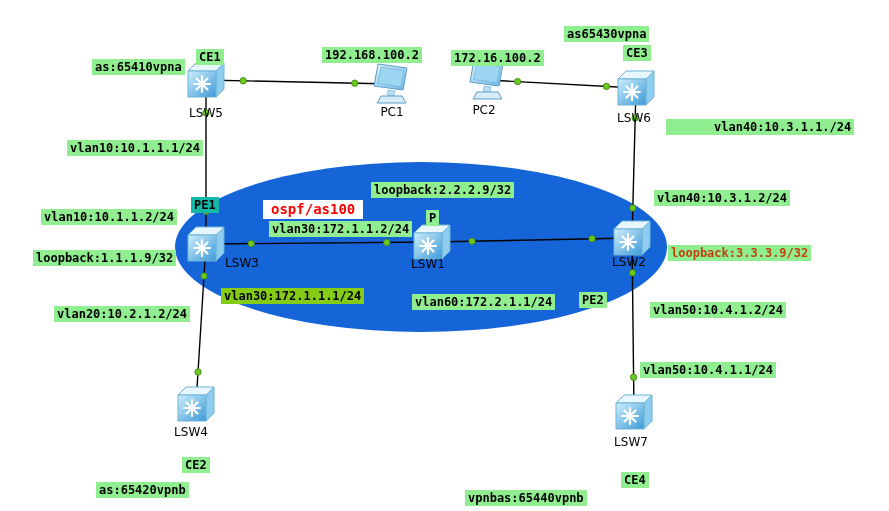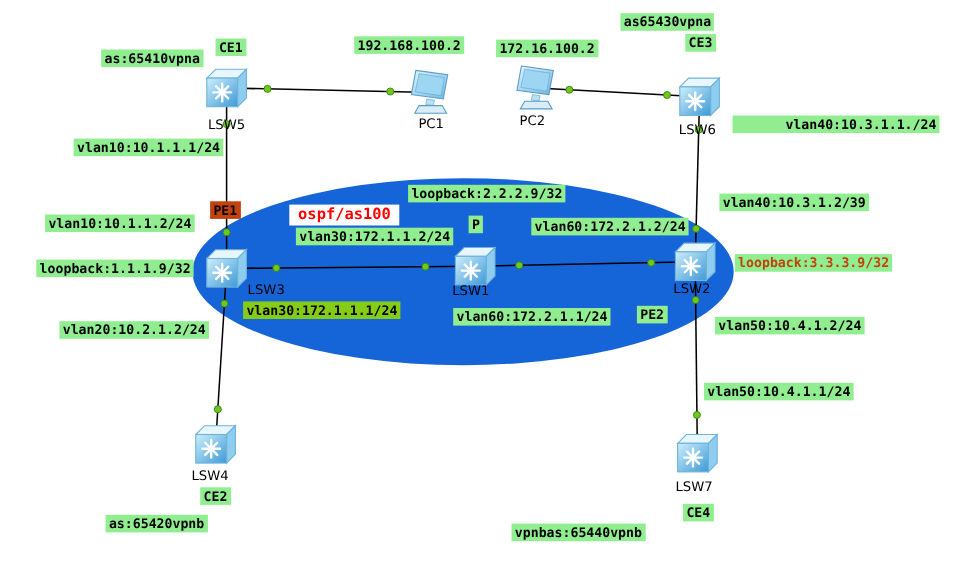--- a/index.html
+++ b/index.html
@@ -25,20 +25,21 @@
     font-family: "DejaVu Sans", "Liberation Sans", sans-serif;
   }
   .tag {
     position: absolute;
     white-space: nowrap;
     font-family: "DejaVu Sans Mono", "Liberation Mono", monospace;
     font-weight: bold;
     font-size: 12px;
     line-height: 14px;
     padding: 1px 3px;
+    margin-top: 14px;
   }
   .tag.ospf {
     font-size: 14px;
     line-height: 17px;
     padding: 1px 8px;
   }
 </style>
 </head>
 <body>
 
@@ -242,28 +243,27 @@
     </div>
     <div class="devname" style="left: 631px; top: 435px;">LSW7</div>
     <div class="tag" style="left: 92px; top: 45px; background: rgb(144, 238, 144); color: rgb(0, 0, 0);">as:65410vpna</div>
     <div class="tag" style="left: 196px; top: 35px; background: rgb(144, 238, 144); color: rgb(0, 0, 0);">CE1</div>
     <div class="tag" style="left: 322px; top: 33px; background: rgb(144, 238, 144); color: rgb(0, 0, 0);">192.168.100.2</div>
     <div class="tag" style="left: 451px; top: 36px; background: rgb(144, 238, 144); color: rgb(0, 0, 0);">172.16.100.2</div>
     <div class="tag" style="left: 564px; top: 12px; background: rgb(144, 238, 144); color: rgb(0, 0, 0);">as65430vpna</div>
     <div class="tag" style="left: 623px; top: 31px; background: rgb(144, 238, 144); color: rgb(0, 0, 0);">CE3</div>
     <div class="tag" style="left: 666px; top: 105px; background: rgb(144, 238, 144); color: rgb(0, 0, 0); padding-left: 48px;">vlan40:10.3.1.1./24</div>
     <div class="tag" style="left: 67px; top: 126px; background: rgb(144, 238, 144); color: rgb(0, 0, 0);">vlan10:10.1.1.1/24</div>
-    <div class="tag" style="left: 654px; top: 176px; background: rgb(144, 238, 144); color: rgb(0, 0, 0);">vlan40:10.3.1.2/39</div>
+    <div class="tag" style="left: 654px; top: 176px; background: rgb(144, 238, 144); color: rgb(0, 0, 0);">vlan40:10.3.1.2/24</div>
     <div class="tag" style="left: 41px; top: 195px; background: rgb(144, 238, 144); color: rgb(0, 0, 0);">vlan10:10.1.1.2/24</div>
-    <div class="tag" style="left: 191px; top: 183px; background: #c2410c; color: rgb(0, 0, 0);">PE1</div>
+    <div class="tag" style="left: 191px; top: 183px; background: #14b8a6; color: rgb(0, 0, 0);">PE1</div>
     <div class="tag" style="left: 371px; top: 168px; background: rgb(144, 238, 144); color: rgb(0, 0, 0);">loopback:2.2.2.9/32</div>
     <div class="tag ospf" style="left: 263px; top: 186px; background: rgb(255, 255, 255); color: rgb(255, 0, 0);">ospf/as100</div>
     <div class="tag" style="left: 269px; top: 207px; background: rgb(144, 238, 144); color: rgb(0, 0, 0);">vlan30:172.1.1.2/24</div>
     <div class="tag" style="left: 426px; top: 196px; background: rgb(144, 238, 144); color: rgb(0, 0, 0);">P</div>
-    <div class="tag" style="left: 483px; top: 198px; background: rgb(144, 238, 144); color: rgb(0, 0, 0);">vlan60:172.2.1.2/24</div>
     <div class="tag" style="left: 33px; top: 236px; background: rgb(144, 238, 144); color: rgb(0, 0, 0);">loopback:1.1.1.9/32</div>
     <div class="tag" style="left: 668px; top: 231px; background: rgb(144, 238, 144); color: #c2410c;">loopback:3.3.3.9/32</div>
     <div class="tag" style="left: 221px; top: 274px; background: #84cc16; color: rgb(0, 0, 0);">vlan30:172.1.1.1/24</div>
     <div class="tag" style="left: 412px; top: 280px; background: rgb(144, 238, 144); color: rgb(0, 0, 0);">vlan60:172.2.1.1/24</div>
     <div class="tag" style="left: 579px; top: 278px; background: rgb(144, 238, 144); color: rgb(0, 0, 0);">PE2</div>
     <div class="tag" style="left: 54px; top: 292px; background: rgb(144, 238, 144); color: rgb(0, 0, 0);">vlan20:10.2.1.2/24</div>
     <div class="tag" style="left: 650px; top: 288px; background: rgb(144, 238, 144); color: rgb(0, 0, 0);">vlan50:10.4.1.2/24</div>
     <div class="tag" style="left: 640px; top: 348px; background: rgb(144, 238, 144); color: rgb(0, 0, 0);">vlan50:10.4.1.1/24</div>
     <div class="tag" style="left: 182px; top: 443px; background: rgb(144, 238, 144); color: rgb(0, 0, 0);">CE2</div>
     <div class="tag" style="left: 621px; top: 458px; background: rgb(144, 238, 144); color: rgb(0, 0, 0);">CE4</div>

